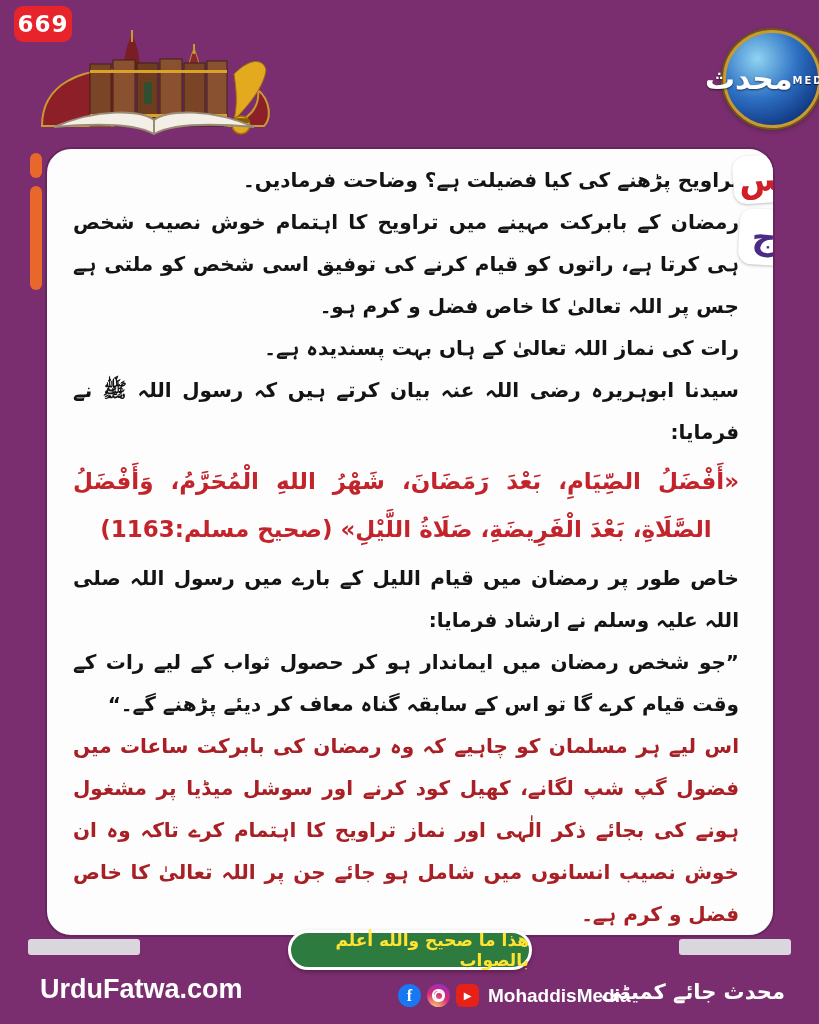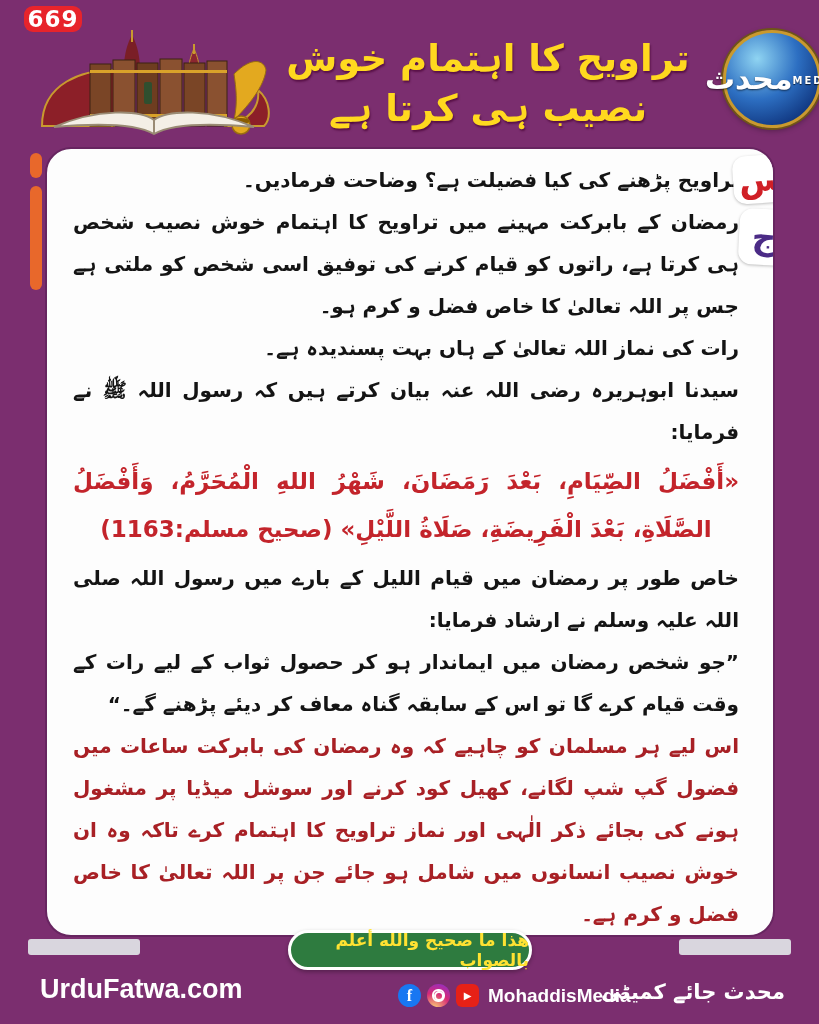--- a/index.html
+++ b/index.html
@@ -1,20 +1,20 @@
 <!DOCTYPE html>
 <html lang="ur" dir="ltr"><head>
 <meta charset="utf-8">
 <style>
   html,body{margin:0;padding:0;}
   body{background:#4a1c44;font-family:"DejaVu Sans","Liberation Sans",sans-serif;}
   .page{position:relative;width:819px;height:1024px;background:#7B2E6F;overflow:hidden;margin:0 auto;}
 
   
-  .badge{position:absolute;left:24px;top:6px;width:58px;height:26px;background:#E7242B;
+  .badge{position:absolute;left:14px;top:6px;width:58px;height:36px;background:#E7242B;
          border-radius:9px;color:#fff;font-weight:bold;font-size:23px;display:flex;
          align-items:center;justify-content:center;letter-spacing:1px;}
   .logo-left{position:absolute;left:28px;top:30px;width:252px;height:118px;}
   .title{position:absolute;left:278px;top:28px;width:420px;height:112px;display:flex;
          align-items:center;justify-content:center;text-align:center;direction:rtl;
          color:#FFD91F;font-size:37px;font-weight:bold;line-height:1.35;
          text-shadow:1px 2px 2px rgba(70,0,50,.65);}
   .media-logo{position:absolute;left:712px;top:30px;width:92px;height:92px;border-radius:50%;
          background:radial-gradient(circle at 34% 28%,#8fd4f2 0%,#2d6fc2 45%,#123a84 78%,#0b2a62 100%);
          border:3px solid #C99A2E;box-shadow:0 0 0 2px #6e5517, 0 2px 6px rgba(0,0,0,.4);
@@ -101,21 +101,20 @@
 
       <path d="M206 44 C224 26 236 30 238 40 C236 56 222 74 206 90 C210 72 208 58 206 44 Z" fill="#E3A91F" stroke="#9a6d10" stroke-width="1"></path>
       <circle cx="213" cy="95" r="9" fill="#E3A91F" stroke="#9a6d10" stroke-width="1.5"></circle>
       <ellipse cx="213" cy="91" rx="9" ry="3" fill="#8a5c00"></ellipse>
 
       <path d="M26 97 C70 78 112 80 126 90 C140 80 182 78 226 97 C170 92 140 96 126 104 C112 96 82 92 26 97 Z" fill="#F4EFE6" stroke="#9a8b74" stroke-width="2"></path>
       <path d="M126 90 L126 104" stroke="#9a8b74" stroke-width="2"></path>
     </svg>
   </div>
 
-  <div class="title">تراویح کا اہتمام خوش نصیب ہی کرتا ہے</div>
 
   <div class="media-logo">
     <span class="ar">محدث</span>
     <span class="en">MEDIA</span>
   </div>
 
   <div class="accent-bar b1"></div>
   <div class="accent-bar b2"></div>
 
   <div class="sheet">

